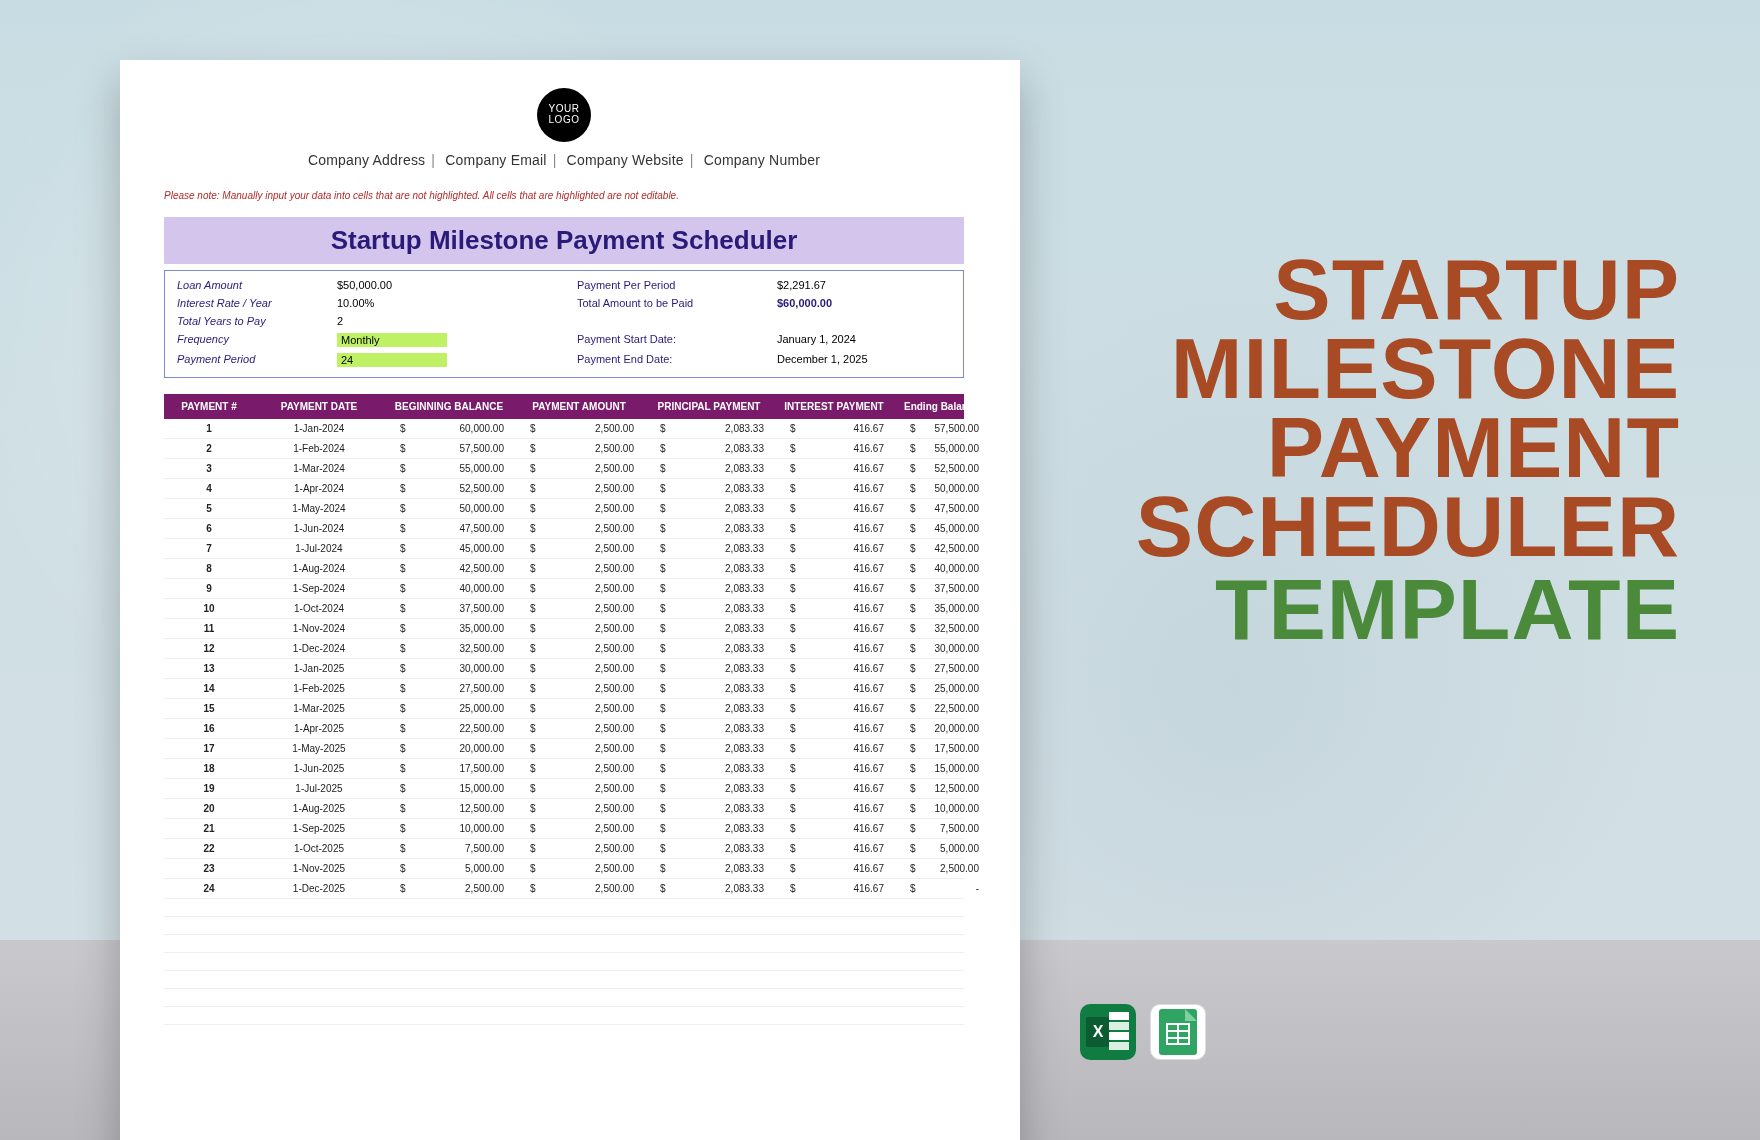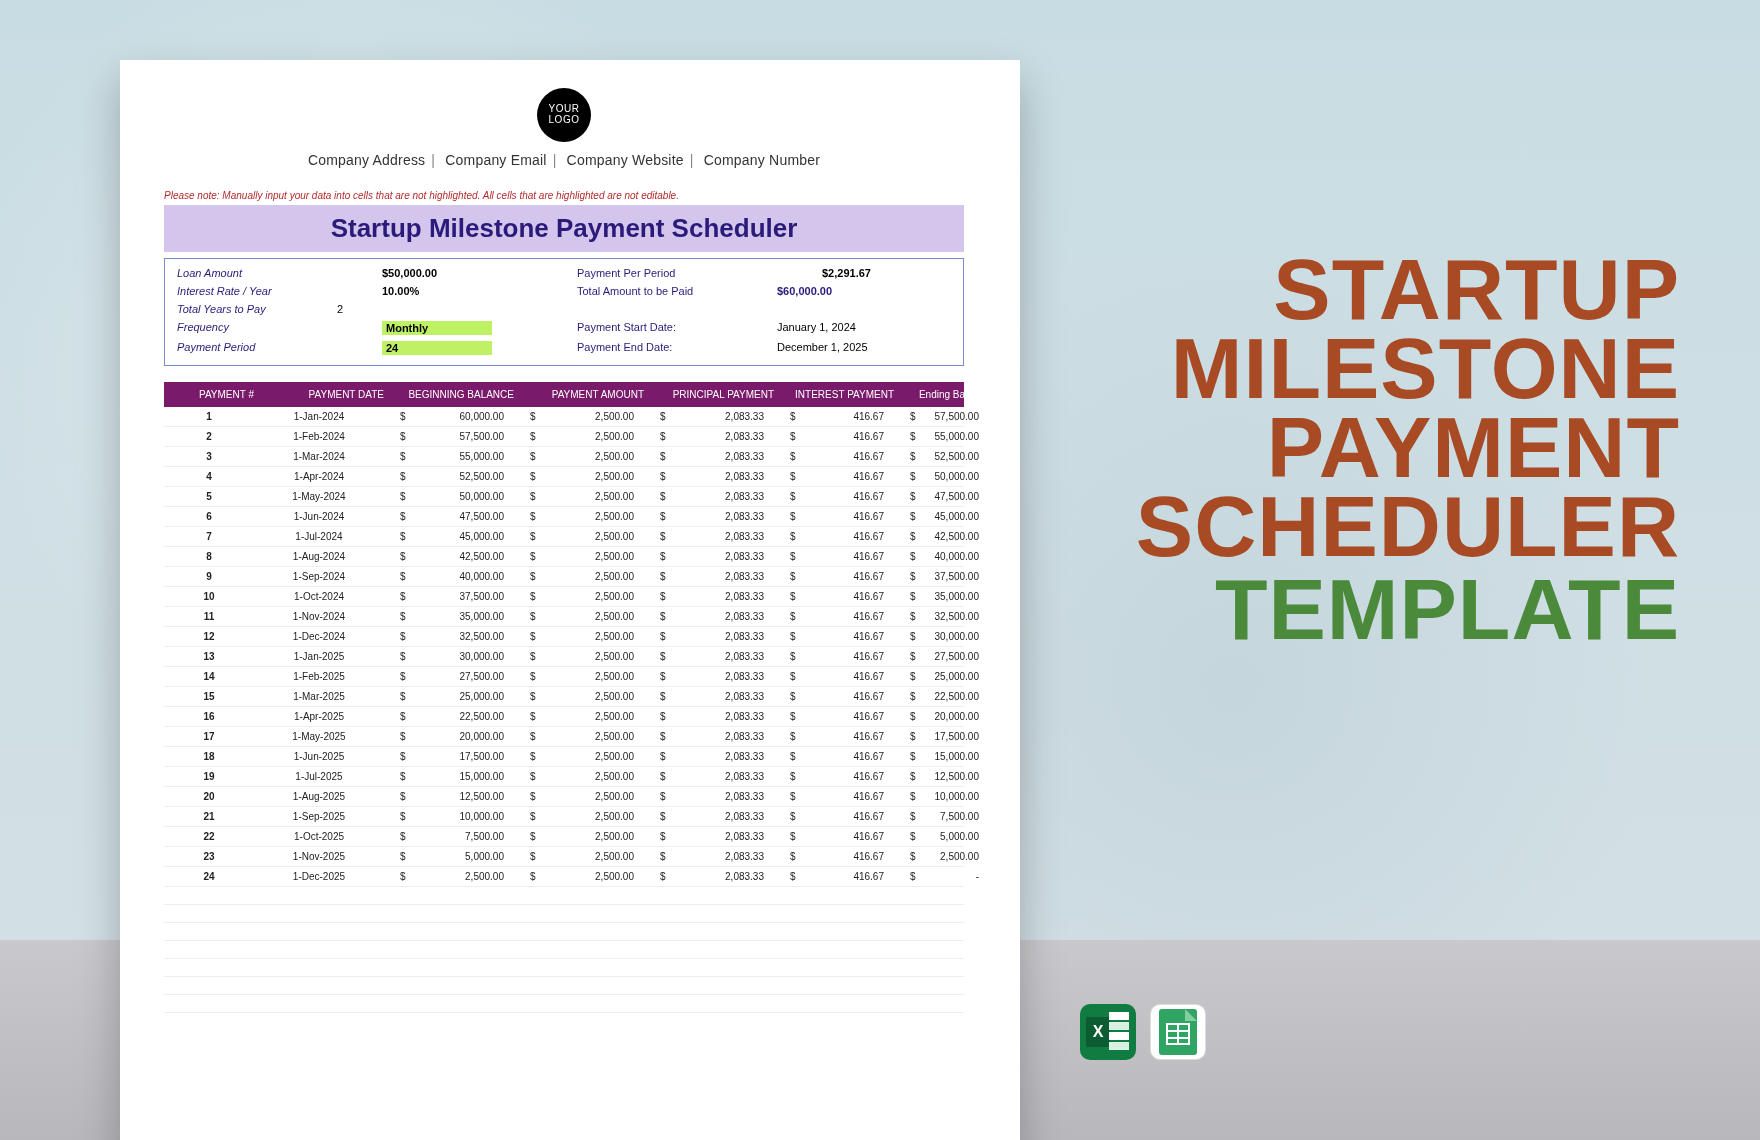--- a/index.html
+++ b/index.html
@@ -50,58 +50,58 @@
     color: #333;
     margin-top: 10px;
     letter-spacing: 0.2px;
   }
   .company-line .sep { margin: 0 6px; color: #888; }
   .note {
     color: #b52a2a;
     font-style: italic;
     font-size: 10px;
     margin-top: 22px;
-    margin-bottom: 4px;
+    margin-bottom: 16px;
   }
   .title-bar {
     background: #d4c5ec;
     color: #2a1a7a;
     font-weight: 800;
     text-align: center;
     font-size: 26px;
     padding: 8px 0;
   }
   .summary {
     border: 1px solid #7a8bd4;
     margin-top: 6px;
     padding: 8px 12px 10px 12px;
     font-size: 11px;
     color: #2a1a7a;
     display: grid;
     grid-template-columns: 160px 240px 200px 160px;
     row-gap: 6px;
   }
   .summary .val { color: #000; }
-  .summary .val.bold { font-weight: 700; margin-left: 45px; }
+  .summary .val.bold { font-weight: 400; }
   .summary .val.blue { color: #2a1a7a; font-weight: 700; }
   .summary .hl { background: #bef264; padding: 1px 4px; display: inline-block; min-width: 110px; }
   .summary .c1 { grid-column: 1; font-style: italic; }
   .summary .c2 { grid-column: 2; }
   .summary .c3 { grid-column: 3; }
   .summary .c4 { grid-column: 4; }
   .thead {
     margin-top: 16px;
     background: #7a1a6a;
     color: #fff;
     font-size: 10px;
-    font-weight: 400;
+    font-weight: 700;
     display: grid;
     grid-template-columns: 90px 130px 130px 130px 130px 120px 95px;
     padding: 7px 0;
-    text-align: right;
+    text-align: center;
   }
   .tbody { font-size: 10px; color: #222; }
   .trow {
     display: grid;
     grid-template-columns: 90px 130px 130px 130px 130px 120px 95px;
     padding: 4px 0;
     border-bottom: 1px solid #eee;
   }
   .trow > div { display: flex; }
   .c-num { justify-content: center; font-weight: 700; }

